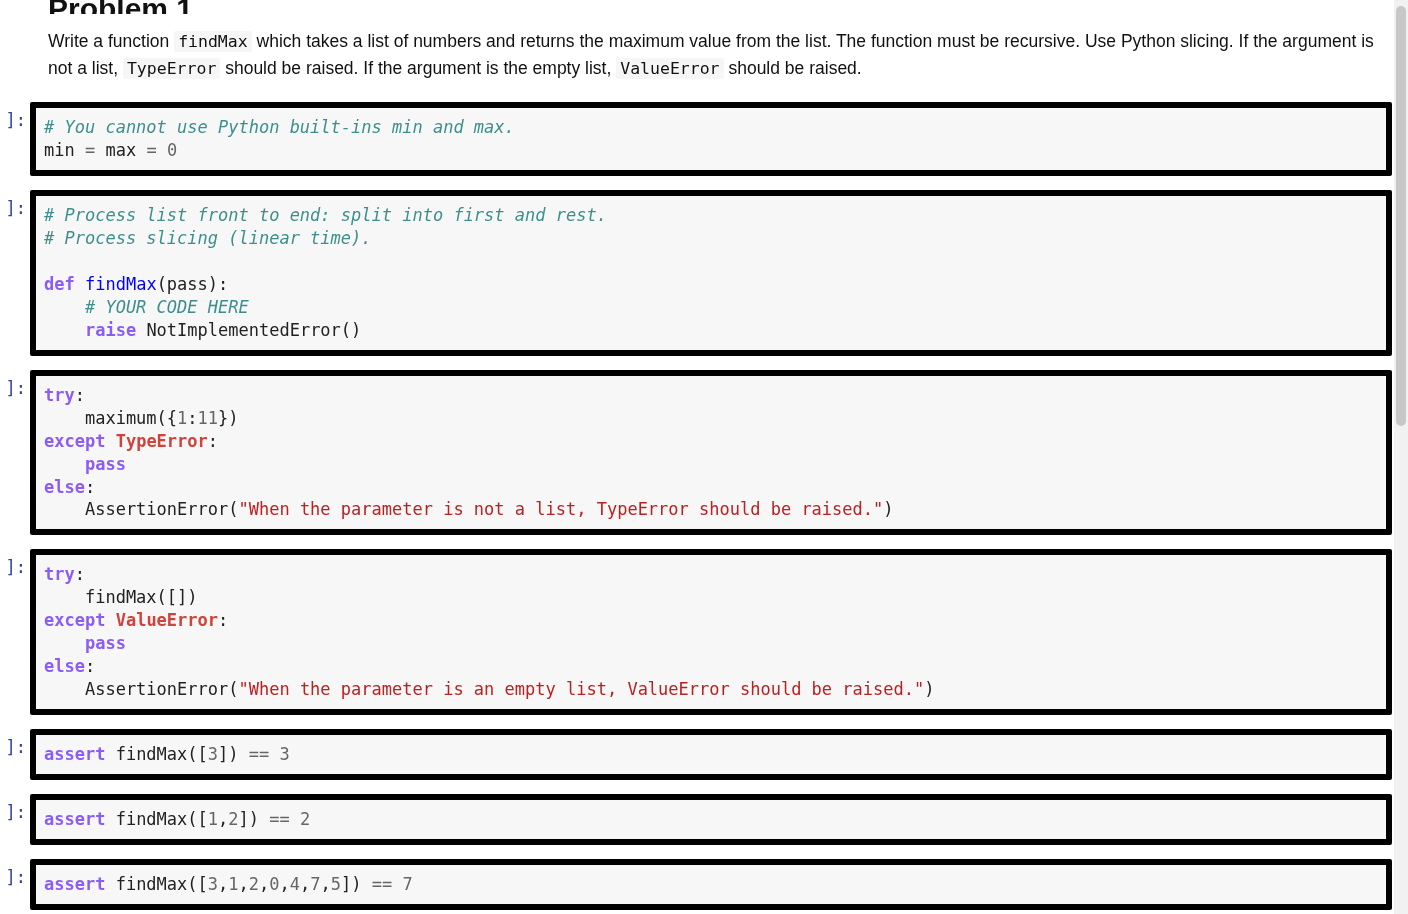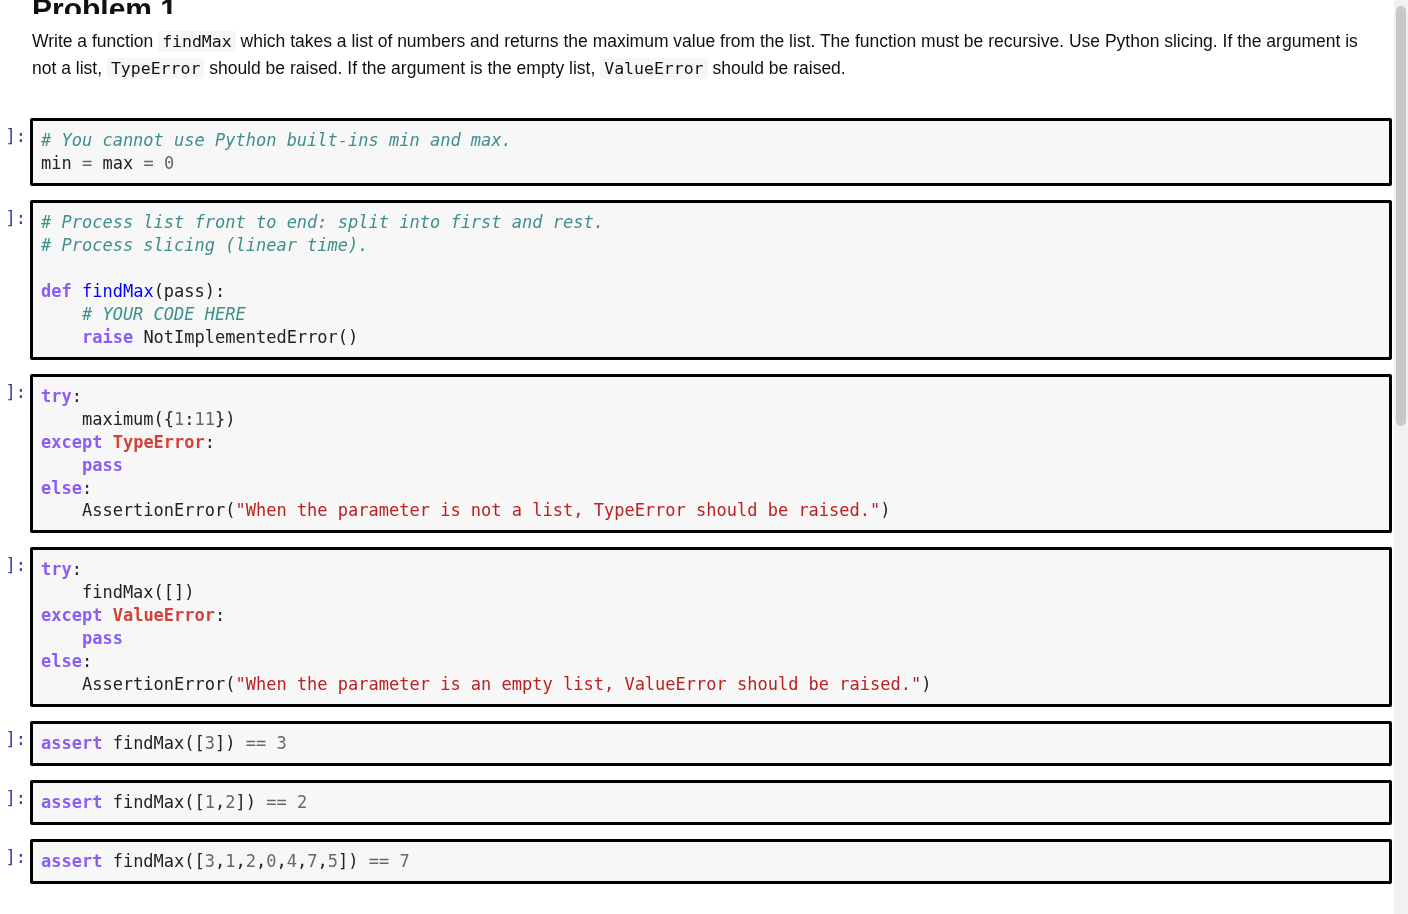--- a/index.html
+++ b/index.html
@@ -11,36 +11,36 @@
     width: 1408px;
   }
   .page {
     width: 1408px;
     height: 914px;
     overflow: hidden;
     position: relative;
     box-sizing: border-box;
   }
   .text-area {
-    padding-left: 32px;
+    padding-left: 48px;
     padding-right: 30px;
     padding-top: 0;
   }
   h2.problem-title {
     font-size: 30px;
     font-weight: 700;
     margin: 0 0 14px 0;
     line-height: 0.6;
     overflow: hidden;
     height: 14px; 
   }
   p.problem-desc {
     font-size: 17.5px;
     line-height: 1.55;
-    margin: 0 0 36px 0;
+    margin: 0 0 20px 0;
     color: #111;
   }
   code.inline {
     font-family: "DejaVu Sans Mono", Menlo, Consolas, monospace;
     background: #f6f6f6;
     padding: 1px 4px;
     font-size: 16.5px;
     border-radius: 2px;
     color: #111;
   }
@@ -55,21 +55,21 @@
     font-family: "DejaVu Sans Mono", Menlo, Consolas, monospace;
     font-size: 17px;
     color: #303F9F;
     padding-top: 8px;
     padding-right: 4px;
     user-select: none;
     white-space: nowrap;
   }
   .code-col {
     flex: 1 1 auto;
-    border: 3px solid #000000;
+    border: 6px solid #000000;
     border-radius: 2px;
     background: #f7f7f7;
     padding: 8px 8px;
     overflow: auto;
     margin-right: 16px;
   }
   pre.code {
     margin: 0;
     font-family: "DejaVu Sans Mono", Menlo, Consolas, monospace;
     font-size: 17px;

